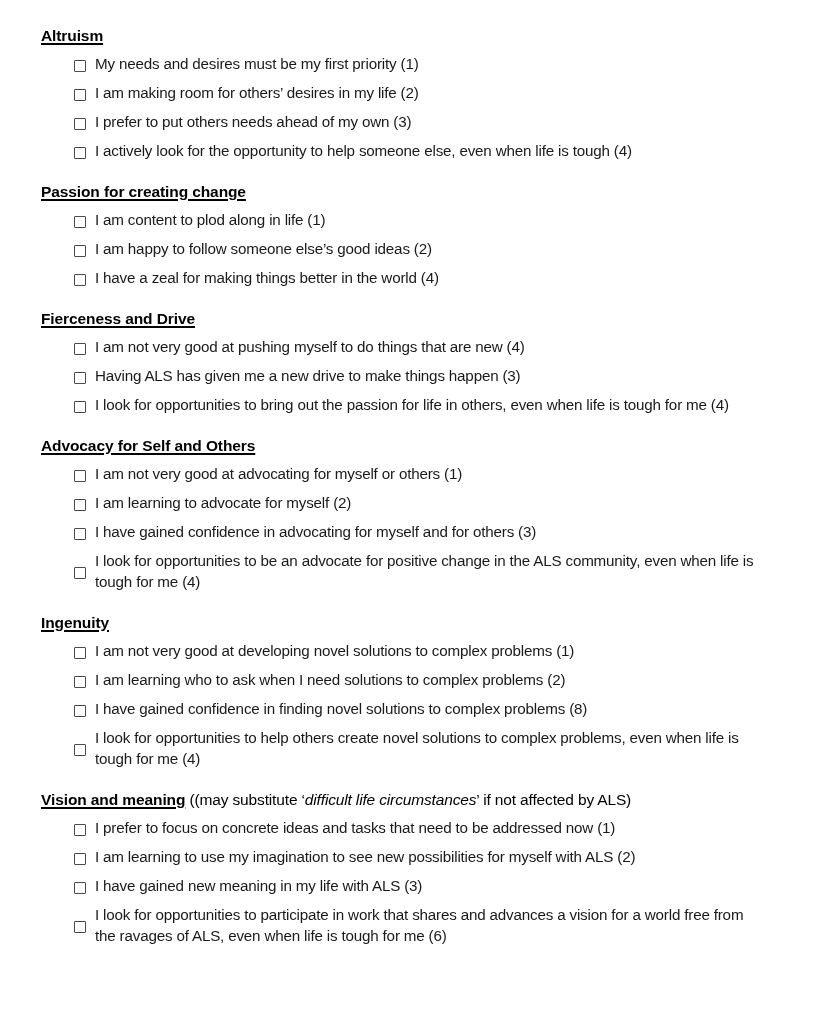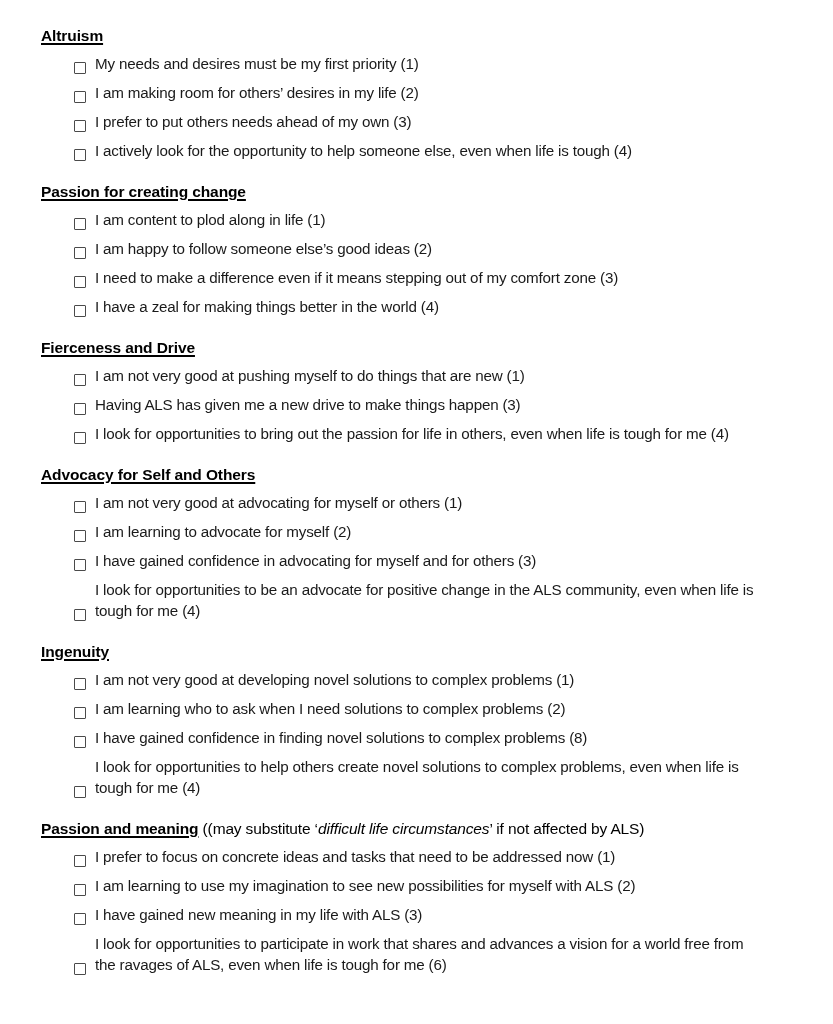--- a/index.html
+++ b/index.html
@@ -54,21 +54,21 @@
   }
 
   .items {
     list-style: none;
     margin: 0;
     padding: 0;
   }
 
   .item {
     display: flex;
-    align-items: flex-end;
+    align-items: center;
     margin: 0 0 8px 0;
     padding-left: 33px;
   }
   .item:last-child { margin-bottom: 0; }
 
   .checkbox {
     flex: 0 0 auto;
     width: 12px;
     height: 12px;
     border: 1.4px solid #4a4a4a;
@@ -120,34 +120,30 @@
           <li class="item">
             <span class="checkbox"></span>
             <span class="item-label">I am content to plod along in life (1)</span>
           </li>
           <li class="item">
             <span class="checkbox"></span>
             <span class="item-label">I am happy to follow someone else’s good ideas (2)</span>
           </li>
           <li class="item">
             <span class="checkbox"></span>
-            <span class="item-label">I need to make a difference even if it means stepping out of my comfort zone (3)</span>
-          </li>
-          <li class="item">
-            <span class="checkbox"></span>
             <span class="item-label">I have a zeal for making things better in the world (4)</span>
           </li>
         </ul>
       </div>
       <div class="section">
         <div class="section-heading"><span class="heading-text">Fierceness and Drive</span></div>
         <ul class="items">
           <li class="item">
             <span class="checkbox"></span>
-            <span class="item-label">I am not very good at pushing myself to do things that are new (1)</span>
+            <span class="item-label">I am not very good at pushing myself to do things that are new (4)</span>
           </li>
           <li class="item">
             <span class="checkbox"></span>
             <span class="item-label">Having ALS has given me a new drive to make things happen (3)</span>
           </li>
           <li class="item">
             <span class="checkbox"></span>
             <span class="item-label">I look for opportunities to bring out the passion for life in others, even when life is tough for me (4)</span>
           </li>
         </ul>
@@ -188,21 +184,21 @@
             <span class="checkbox"></span>
             <span class="item-label">I have gained confidence in finding novel solutions to complex problems (8)</span>
           </li>
           <li class="item">
             <span class="checkbox"></span>
             <span class="item-label">I look for opportunities to help others create novel solutions to complex problems, even when life is tough for me (4)</span>
           </li>
         </ul>
       </div>
       <div class="section">
-        <div class="section-heading"><span class="heading-text">Passion and meaning</span><span class="heading-note"><span> ((may substitute ‘</span><em>difficult life circumstances</em><span>’ if not affected by ALS)</span></span></div>
+        <div class="section-heading"><span class="heading-text">Vision and meaning</span><span class="heading-note"><span> ((may substitute ‘</span><em>difficult life circumstances</em><span>’ if not affected by ALS)</span></span></div>
         <ul class="items">
           <li class="item">
             <span class="checkbox"></span>
             <span class="item-label">I prefer to focus on concrete ideas and tasks that need to be addressed now (1)</span>
           </li>
           <li class="item">
             <span class="checkbox"></span>
             <span class="item-label">I am learning to use my imagination to see new possibilities for myself with ALS (2)</span>
           </li>
           <li class="item">

